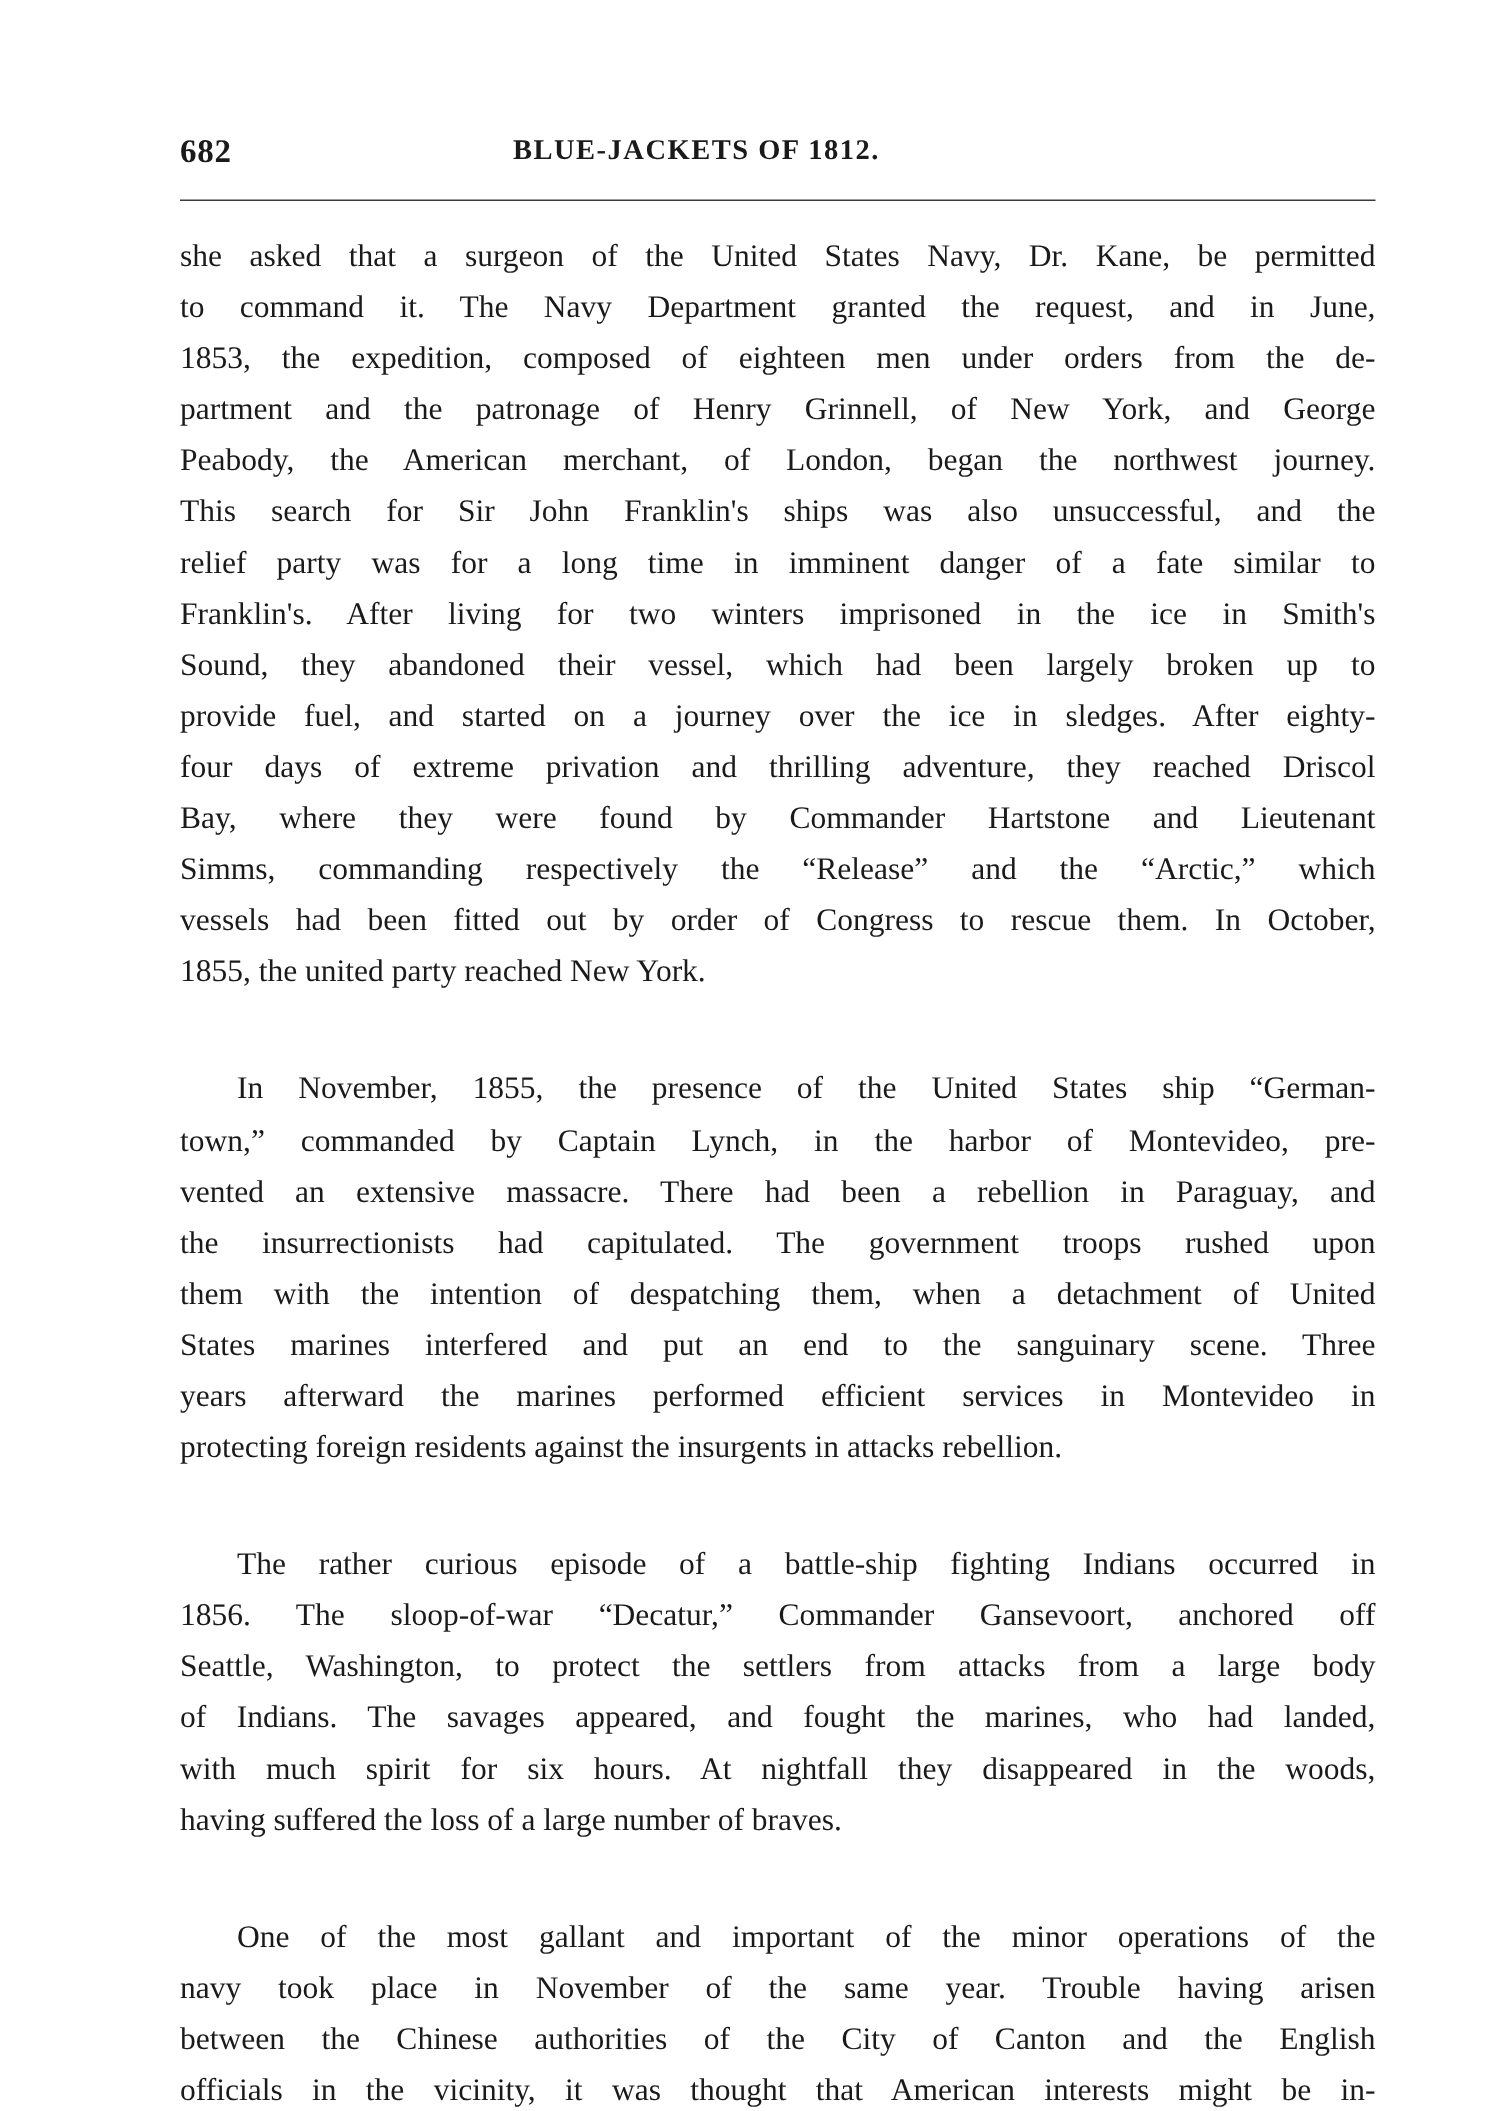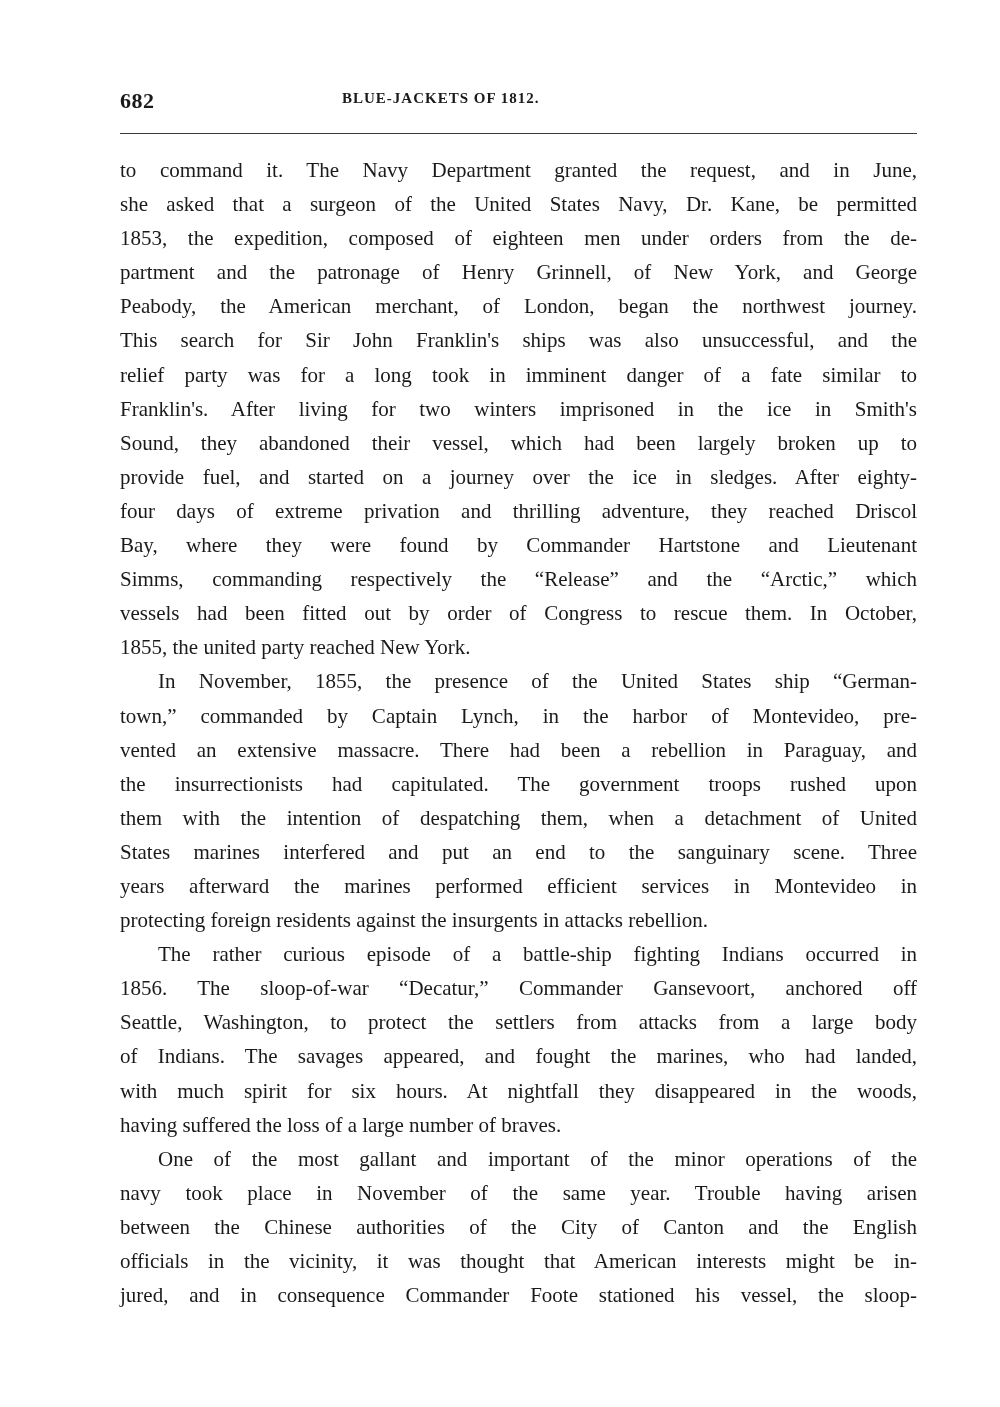--- a/index.html
+++ b/index.html
@@ -34,21 +34,21 @@
       position: absolute;
       left: 0;
       top: 0;
       font-size: 22px;
       letter-spacing: 0.5px;
     }
     .running-title {
       position: absolute;
       left: 222px;
       top: 2px;
-      font-size: 15px;
+      font-size: 19px;
       letter-spacing: 1px;
     }
     .rule {
       position: absolute;
       top: 133px;
       left: 120px;
       width: 797px;
       height: 0;
       border-top: 1.5px solid #3a3a3a;
     }
@@ -65,45 +65,46 @@
       text-align: justify;
       text-align-last: justify;
       white-space: nowrap;
       overflow: visible;
     }
     .line.last {
       text-align-last: left;
     }
     .line.indent {
       padding-left: 38px;
+      margin-top: 44px;
     }
     .para {
       margin: 0;
     }
   </style>
 </head>
 <body>
 
 <div class="page">
   <div class="running-head">
     <span class="page-number">682</span>
     <span class="running-title">BLUE-JACKETS OF 1812.</span>
   </div>
   <div class="rule"></div>
 
   <div class="body-text">
 
     <div class="para">
+      <div class="line">she asked that a surgeon of the United States Navy, Dr. Kane, be permitted</div>
       <div class="line">to command it.  The Navy Department granted the request, and in June,</div>
-      <div class="line">she asked that a surgeon of the United States Navy, Dr. Kane, be permitted</div>
       <div class="line">1853, the expedition, composed of eighteen men under orders from the de-</div>
       <div class="line">partment and the patronage of Henry Grinnell, of New York, and George</div>
       <div class="line">Peabody, the American merchant, of London, began the northwest journey.</div>
       <div class="line">This search for Sir John Franklin's ships was also unsuccessful, and the</div>
-      <div class="line">relief party was for a long took in imminent danger of a fate similar to</div>
+      <div class="line">relief party was for a long time in imminent danger of a fate similar to</div>
       <div class="line">Franklin's.  After living for two winters imprisoned in the ice in Smith's</div>
       <div class="line">Sound, they abandoned their vessel, which had been largely broken up to</div>
       <div class="line">provide fuel, and started on a journey over the ice in sledges.  After eighty-</div>
       <div class="line">four days of extreme privation and thrilling adventure, they reached Driscol</div>
       <div class="line">Bay, where they were found by Commander Hartstone and Lieutenant</div>
       <div class="line">Simms, commanding respectively the “Release” and the “Arctic,” which</div>
       <div class="line">vessels had been fitted out by order of Congress to rescue them.  In October,</div>
       <div class="line last">1855, the united party reached New York.</div>
     </div>
 

